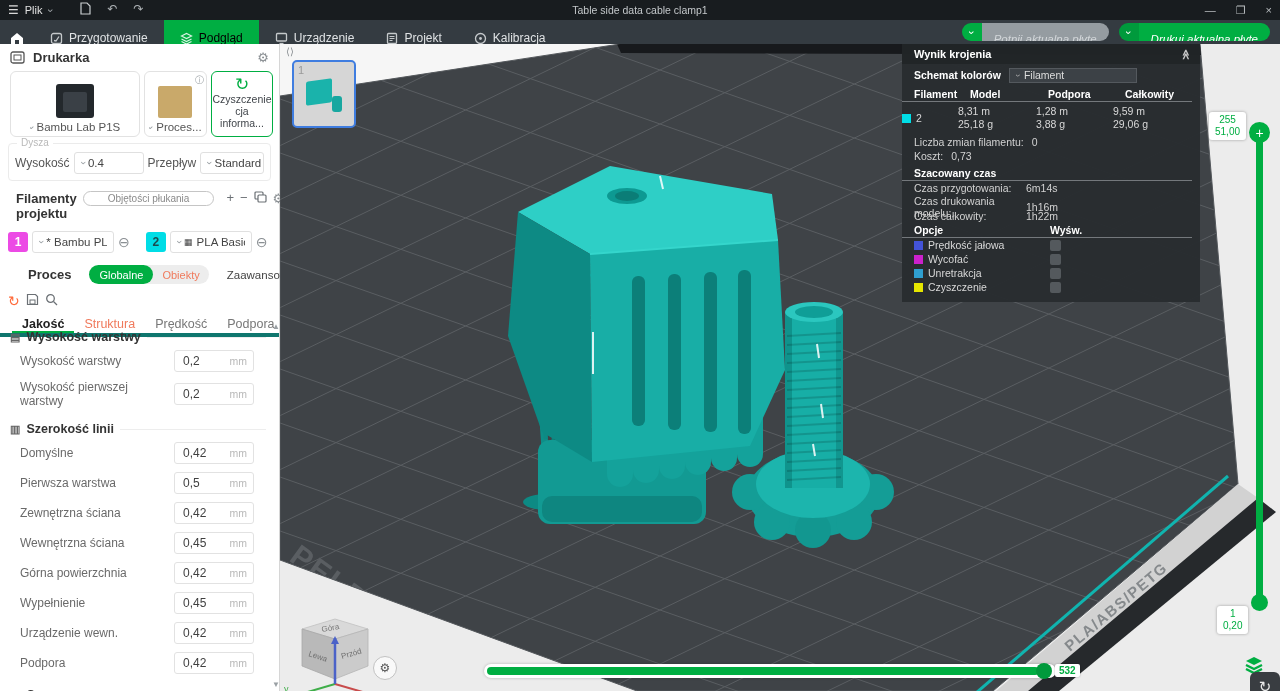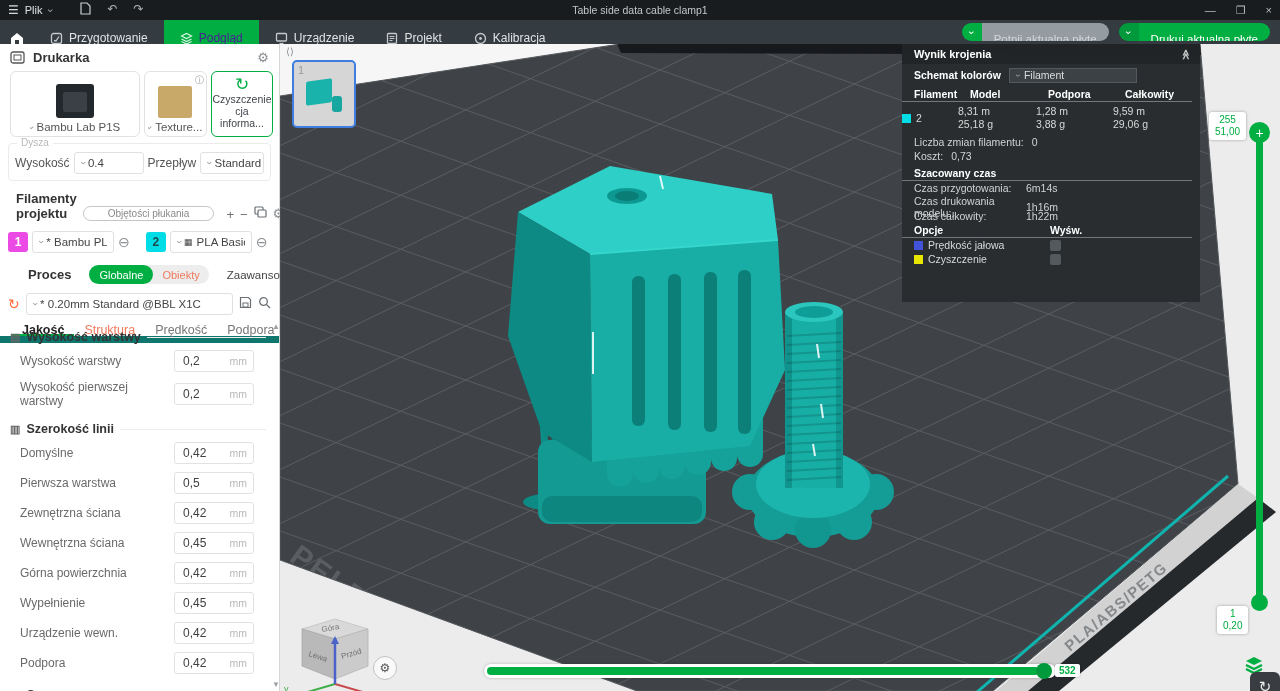--- a/index.html
+++ b/index.html
@@ -13,25 +13,25 @@
   .chev { display:inline-block; transform:rotate(90deg); font-size:11px; color:#9aa0a4; line-height:1; }
   .tb-icons { display:flex; gap:16px; margin-left:28px; color:#aeb3b6; font-size:12px; }
   .tb-title { position:absolute; left:0; right:0; text-align:center; color:#c3c7ca; font-size:10.5px; pointer-events:none; }
   .tb-win { position:absolute; right:8px; top:0; height:20px; display:flex; gap:20px; align-items:center; color:#b9bdc0; font-size:11px; }
 
   
   .navbar { position:absolute; left:0; top:20px; width:1280px; height:36px; background:#343b41; display:flex; align-items:stretch; color:#dfe2e4; font-size:12px; }
   .nav-home { width:34px; display:flex; align-items:center; justify-content:center; color:#fff; }
   .nav-tab { display:flex; align-items:center; gap:6px; padding:0 16px; cursor:default; }
   .nav-tab svg { opacity:.85; }
-  .nav-tab.active { background:#00ae42; color:#4c1d95; }
+  .nav-tab.active { background:#00ae42; color:#000000; }
   .nav-actions { position:absolute; right:10px; top:3px; display:flex; gap:10px; }
   .pillgrp { display:flex; height:18px; border-radius:9px; overflow:hidden; font-size:11.5px; }
   .pill-chev { width:20px; display:flex; align-items:center; justify-content:center; color:#fff; }
-  .pill-label { display:flex; align-items:center; padding:16px 12px; }
+  .pill-label { display:flex; align-items:center; padding:16px 12px;font-style:italic; }
   .slice-grp .pill-chev { background:#00ae42; }
   .slice-grp .pill-label { background:#959ca1; color:#d3d7da; }
   .print-grp .pill-chev { background:#009a3c; }
   .print-grp .pill-label { background:#00ae42; color:#fff; }
 
   
   .leftpanel { position:absolute; left:0; top:44px; width:280px; height:647px; background:#ffffff; border-right:1px solid #d6d6d6; font-size:12px; color:#4a4a4a; }
   .lp-header { display:flex; align-items:center; gap:8px; padding:6px 10px 2px 10px; }
   .lp-title { font-weight:bold; font-size:13px; color:#333; }
   .lp-sp { flex:1; }
@@ -48,38 +48,38 @@
   .info-badge { position:absolute; right:2px; top:2px; font-size:9px; color:#9aa0a4; }
   .sync-icon { color:#00ae42; font-size:17px; line-height:17px; }
   .sync-text { font-size:10.5px; color:#40454a; line-height:12px; padding:0 2px; }
   .nozzle { margin:6px 8px 0 8px; border:1px solid #ebebeb; border-radius:4px; position:relative; padding:8px 6px 6px 6px; display:flex; align-items:center; gap:4px; }
   .nozzle-legend { position:absolute; top:-7px; left:8px; background:#fff; padding:0 4px; font-size:10px; color:#b9b9b9; }
   .fieldlab { font-size:12px; color:#555; }
   .selbox { border:1px solid #e0e0e0; border-radius:3px; height:22px; display:flex; align-items:center; gap:4px; padding:0 6px; font-size:11.5px; color:#444; background:#fff; white-space:nowrap; overflow:hidden; }
   .selbox .chev { font-size:10px; }
   .sel-d { width:86px; }
   .sel-f { width:78px; }
-  .sec-header { display:flex; align-items:flex-end; gap:6px; padding:10px 10px 2px 10px; }
+  .sec-header { display:flex; align-items:flex-start; gap:6px; padding:10px 10px 2px 10px; }
   .pill-outline { border:1px solid #c5c5c5; border-radius:9px; font-size:10px; color:#8a8a8a; padding:1px 24px; white-space:nowrap; }
   .mini-btn { color:#6b7075; font-size:13px; line-height:13px; }
   .fil-row { display:flex; align-items:center; gap:4px; padding:8px 8px 0 8px; }
   .fil-badge { width:20px; height:20px; border-radius:3px; color:#fff; font-weight:bold; font-size:12px; display:flex; align-items:center; justify-content:center; }
   .fil-badge.two { color:#1b4b4e; }
   .fil-sel { width:82px; height:22px; }
   .circ-btn { color:#8a8f93; font-size:14px; line-height:14px; }
   .proc-row { display:flex; align-items:center; gap:18px; padding:12px 8px 0 10px; }
   .proc-pills { display:flex; background:#ededed; border-radius:10px; height:19px; align-items:center; font-size:11px; }
   .pp-global { background:#00ae42; color:#fff; border-radius:10px; padding:1px 10px; height:19px; display:flex; align-items:center; }
   .pp-obj { color:#f07a5c; padding:0 9px; }
   .toggle { width:30px; height:15px; border-radius:8px; background:#00ae42; position:relative; }
   .toggle::after { content:""; position:absolute; right:1px; top:1px; width:13px; height:13px; border-radius:50%; background:#fff; }
   .preset-row { display:flex; align-items:center; gap:6px; padding:9px 8px 0 8px; }
   .refresh { color:#ff6a3a; font-size:14px; }
   .preset-sel { flex:1; height:22px; }
-  .ptabs { display:flex; gap:0; padding:8px 6px 0 12px; border-bottom:7px solid #0f766e; height:28px; font-size:12.5px; }
+  .ptabs { display:flex; gap:0; padding:8px 6px 0 12px; border-bottom:4px solid #0f766e; height:28px; font-size:12.5px; }
   .ptab { padding:0 10px 6px 10px; color:#777; }
   .ptab.active { color:#222; font-weight:bold; border-bottom:2px solid #00ae42; }
   .ptab.modified { color:#f07a5c; }
 
   .settings { position:absolute; left:0; top:276px; width:280px; bottom:0; overflow:hidden; }
   .sgroup-h { display:flex; align-items:center; gap:6px; padding:10px 14px 2px 10px; font-weight:bold; font-size:12.5px; color:#333; }
   .sgroup-h .g-icon { color:#666; font-size:11px; }
   .sgroup-h .rule { flex:1; height:1px; background:#ededed; }
   .srow { display:flex; align-items:center; justify-content:space-between; padding:4px 26px 4px 20px; min-height:26px; }
   .slabel { width:136px; font-size:12px; color:#6a6a6a; line-height:14px; }
@@ -231,21 +231,21 @@
   </div>
 
   <div class="cards">
     <div class="card printer">
       <div class="printer-img"></div>
       <div class="card-label"><span class="chev">›</span> <span>Bambu Lab P1S</span></div>
     </div>
     <div class="card plate">
       <span class="info-badge">ⓘ</span>
       <div class="plate-img"></div>
-      <div class="card-label"><span class="chev">›</span> <span>Texture...</span></div>
+      <div class="card-label"><span class="chev">›</span> <span>Proces...</span></div>
     </div>
     <div class="card sync">
       <div class="sync-icon">↻</div>
       <div class="sync-text">Czyszczenie cja informa...</div>
     </div>
   </div>
 
   <div class="nozzle">
     <span class="nozzle-legend">Dysza</span>
     <span class="fieldlab">Wysokość</span>
@@ -304,24 +304,20 @@
       <span class="pp-obj">Obiekty</span>
     </div>
     <span style="font-size:11.5px;color:#444">Zaawansowane</span>
     <div class="toggle"></div>
     <span class="mini-btn">☰</span>
     <span class="mini-btn">⚙</span>
   </div>
 
   <div class="preset-row">
     <span class="refresh">↻</span>
-    <div class="selbox preset-sel">
-        <span class="chev">›</span>
-        <span style="overflow:hidden;white-space:nowrap">* 0.20mm Standard @BBL X1C</span>
-      </div>
     <span><svg width="13" height="13" viewBox="0 0 13 13">
           <path d="M1.5 1.5 h8 l2 2 v8 h-10 z" fill="none" stroke="#6b7075" stroke-width="1.2"></path>
           <rect x="4" y="7" width="5" height="4" fill="none" stroke="#6b7075" stroke-width="1"></rect>
         </svg></span>
     <span><svg width="13" height="13" viewBox="0 0 13 13">
           <circle cx="5.5" cy="5.5" r="3.8" fill="none" stroke="#6b7075" stroke-width="1.3"></circle>
           <path d="M8.5 8.5 L12 12" stroke="#6b7075" stroke-width="1.3"></path>
         </svg></span>
   </div>
 
@@ -686,20 +682,34 @@
     </div>
   <div class="w-opt">
       <span class="lab">
         <span class="swatch" style="background: rgb(67, 83, 216);"></span>
         <span>Prędkość jałowa</span>
       </span>
       <span class="wcheck">✓</span>
     </div>
   <div class="w-opt">
       <span class="lab">
+        <span class="swatch" style="background: rgb(204, 33, 204);"></span>
+        <span>Wycofać</span>
+      </span>
+      <span class="wcheck">✓</span>
+    </div>
+  <div class="w-opt">
+      <span class="lab">
+        <span class="swatch" style="background: rgb(47, 159, 208);"></span>
+        <span>Unretrakcja</span>
+      </span>
+      <span class="wcheck">✓</span>
+    </div>
+  <div class="w-opt">
+      <span class="lab">
         <span class="swatch" style="background: rgb(230, 230, 0);"></span>
         <span>Czyszczenie</span>
       </span>
       <span class="wcheck">✓</span>
     </div>
 </div>
 
 <div class="vtrack"></div>
 <div class="vhandle-top">+</div>
 <div class="vhandle-bot"></div>

